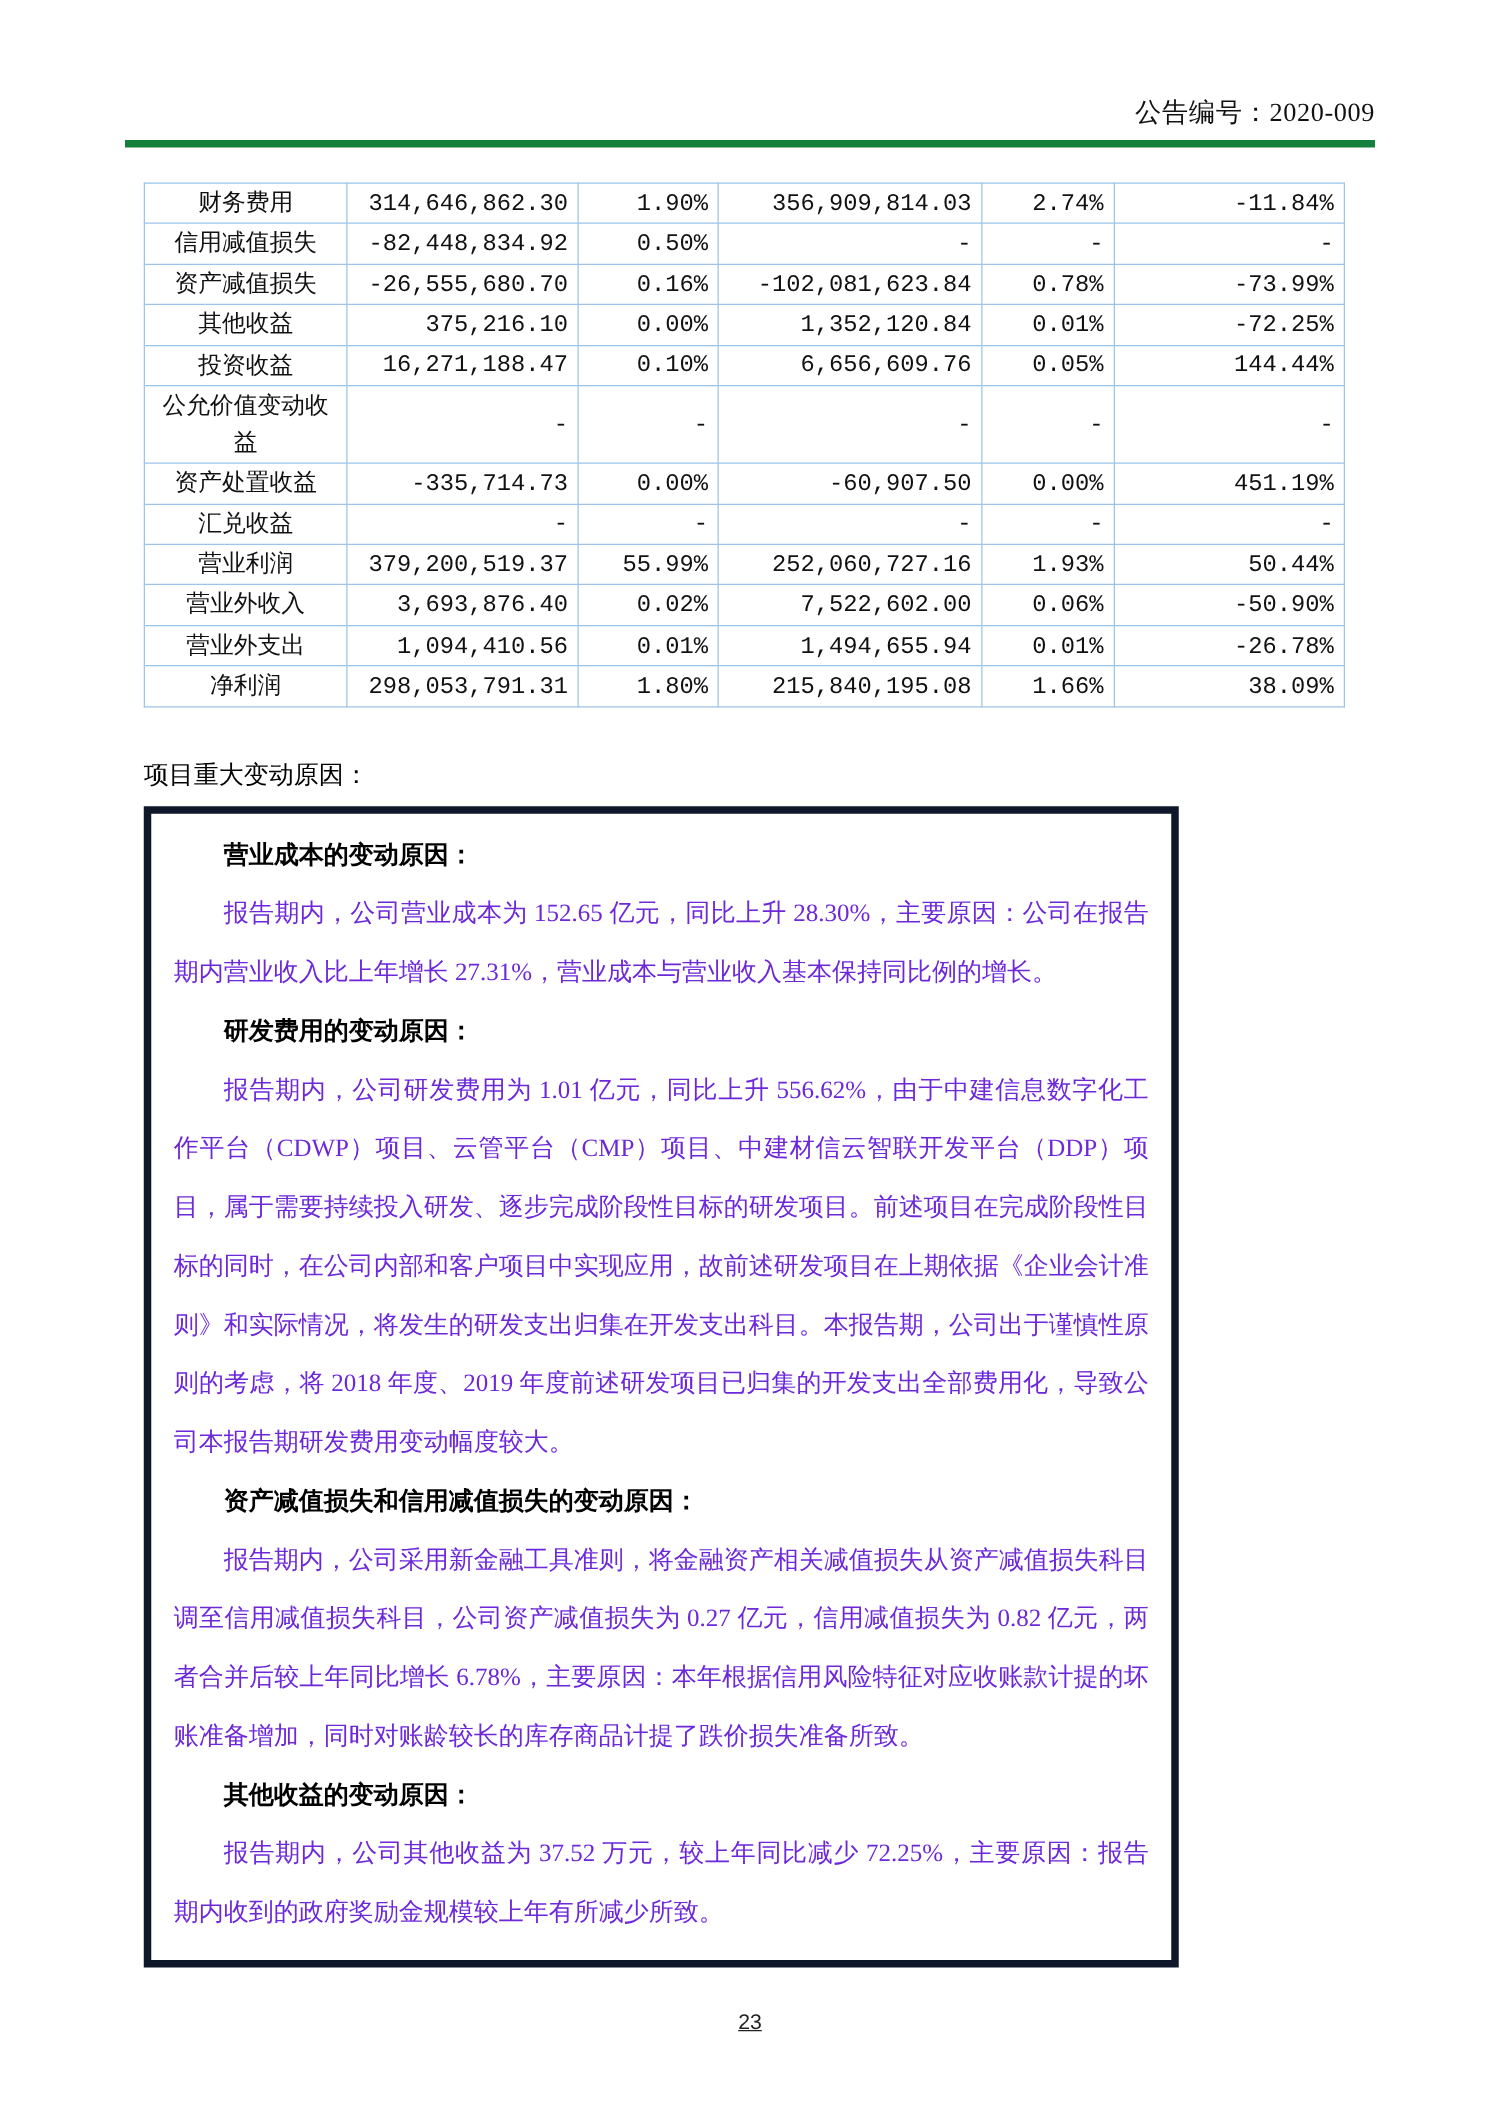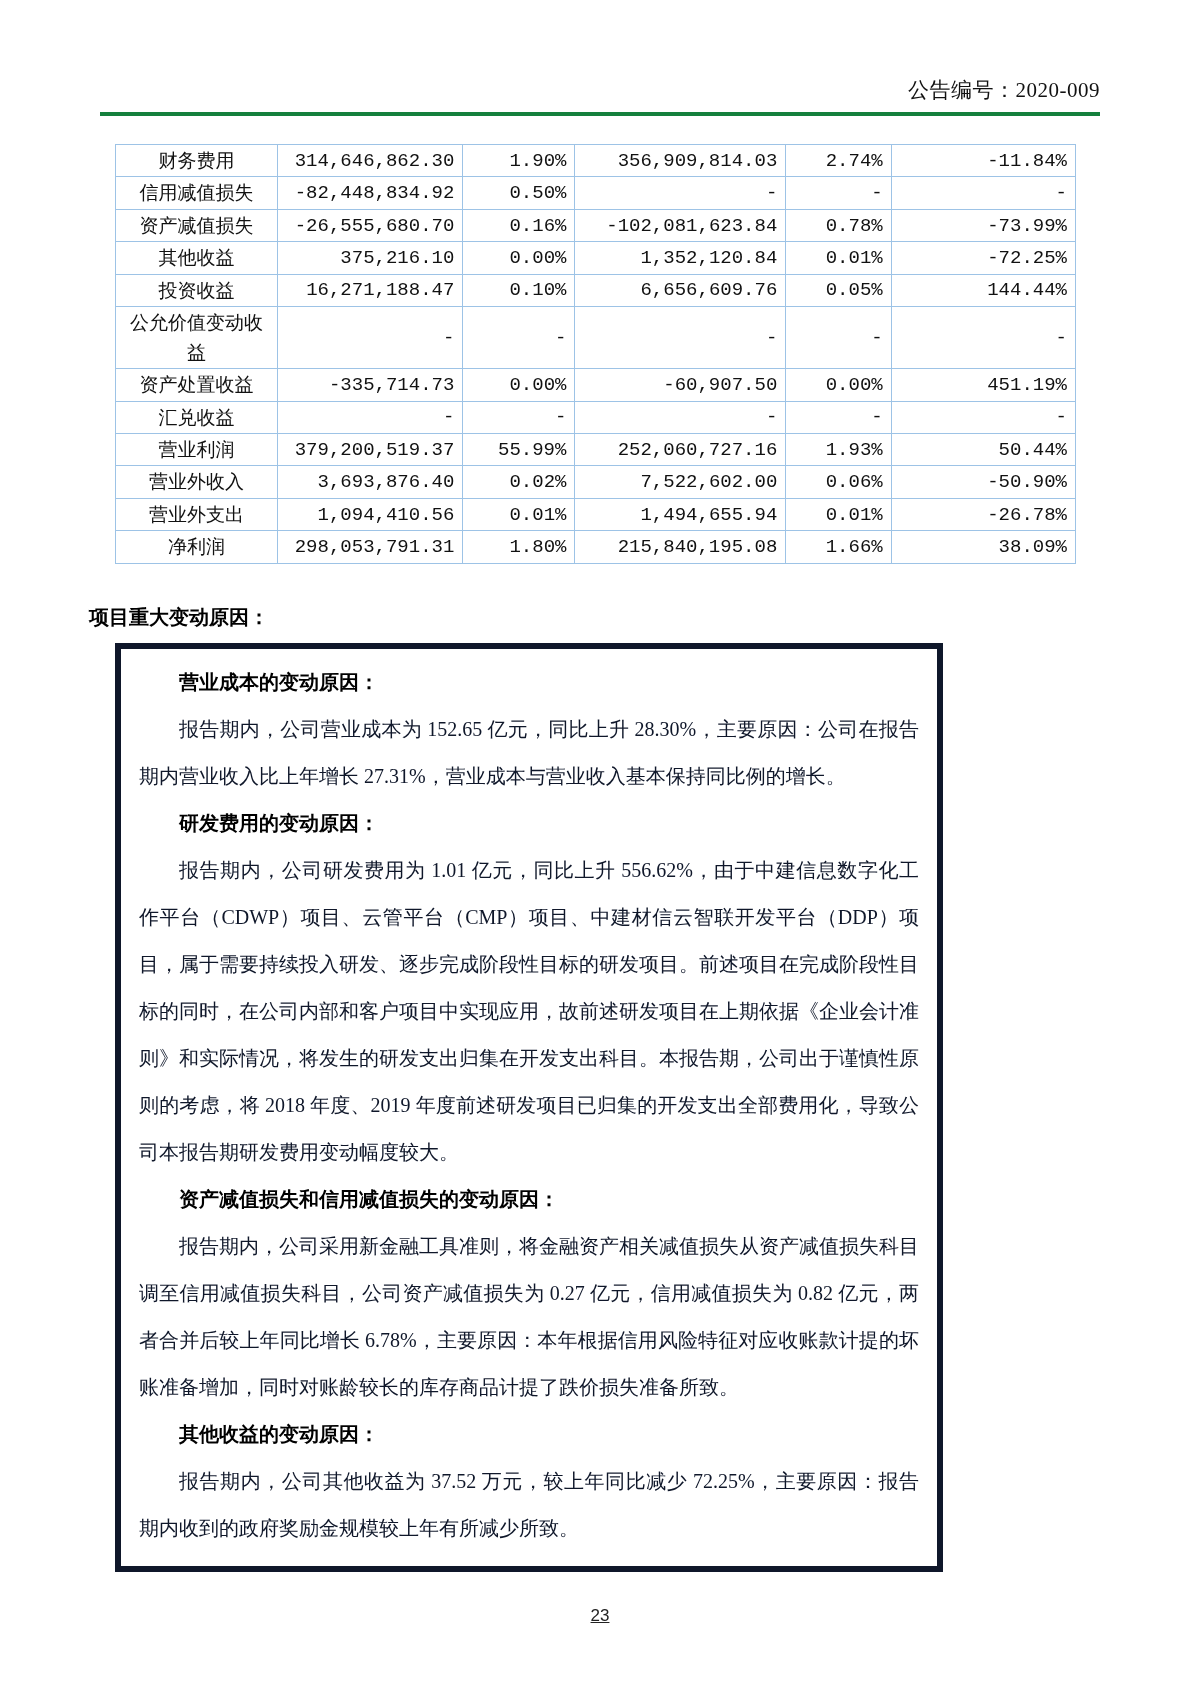--- a/index.html
+++ b/index.html
@@ -11,21 +11,21 @@
     font-family: "Liberation Serif", "DejaVu Serif", serif;
     overflow: hidden;
     position: relative;
   }
   .header {
     margin: 76px 100px 0 100px;
     text-align: right;
     font-size: 21px;
     letter-spacing: 0.5px;
     padding-bottom: 8px;
-    border-bottom: 4px solid #15803d;
+    border-bottom: 6px solid #15803d;
   }
   .table-wrap { margin: 28px 0 0 115px; }
   table.fin {
     border-collapse: collapse;
     table-layout: fixed;
     width: 961px;
   }
   table.fin td {
     border: 1.5px solid #9dc3e6;
     height: 29px;
@@ -45,23 +45,23 @@
     font-family: Liberation Mono, monospace;
     font-size: 18.5px;
   }
   .col-label  { width: 146px; }
   .col-v1     { width: 167px; }
   .col-p1     { width: 101px; }
   .col-v2     { width: 190px; }
   .col-p2     { width: 95px;  }
   .col-chg    { width: 166px; }
   .section-title {
-    margin: 40px 0 12px 89px;
+    margin: 40px 0 12px 115px;
     font-family: "Liberation Sans", "DejaVu Sans", sans-serif;
-    font-weight: bold;
+    font-weight: normal;
     font-size: 20px;
     color: #000;
   }
   .reasons-box {
     box-sizing: border-box;
     margin-left: 115px;
     width: 828px;
     border: 6px solid #0f172a;
     padding: 10px 18px 14px 18px;
   }
@@ -72,21 +72,21 @@
     line-height: 47px;
     margin: 0 0 0 2em;
     color: #000;
   }
   .reasons-box .r-para {
     font-size: 20px;
     line-height: 47px;
     margin: 0;
     text-indent: 2em;
     text-align: justify;
-    color: #0f172a;
+    color: #6d28d9;
   }
   .footer {
     margin-top: 34px;
     text-align: center;
     font-size: 17px;
     font-family: "Liberation Sans", "DejaVu Sans", sans-serif;
     color: #222;
     text-decoration: underline;
   }
 </style>

